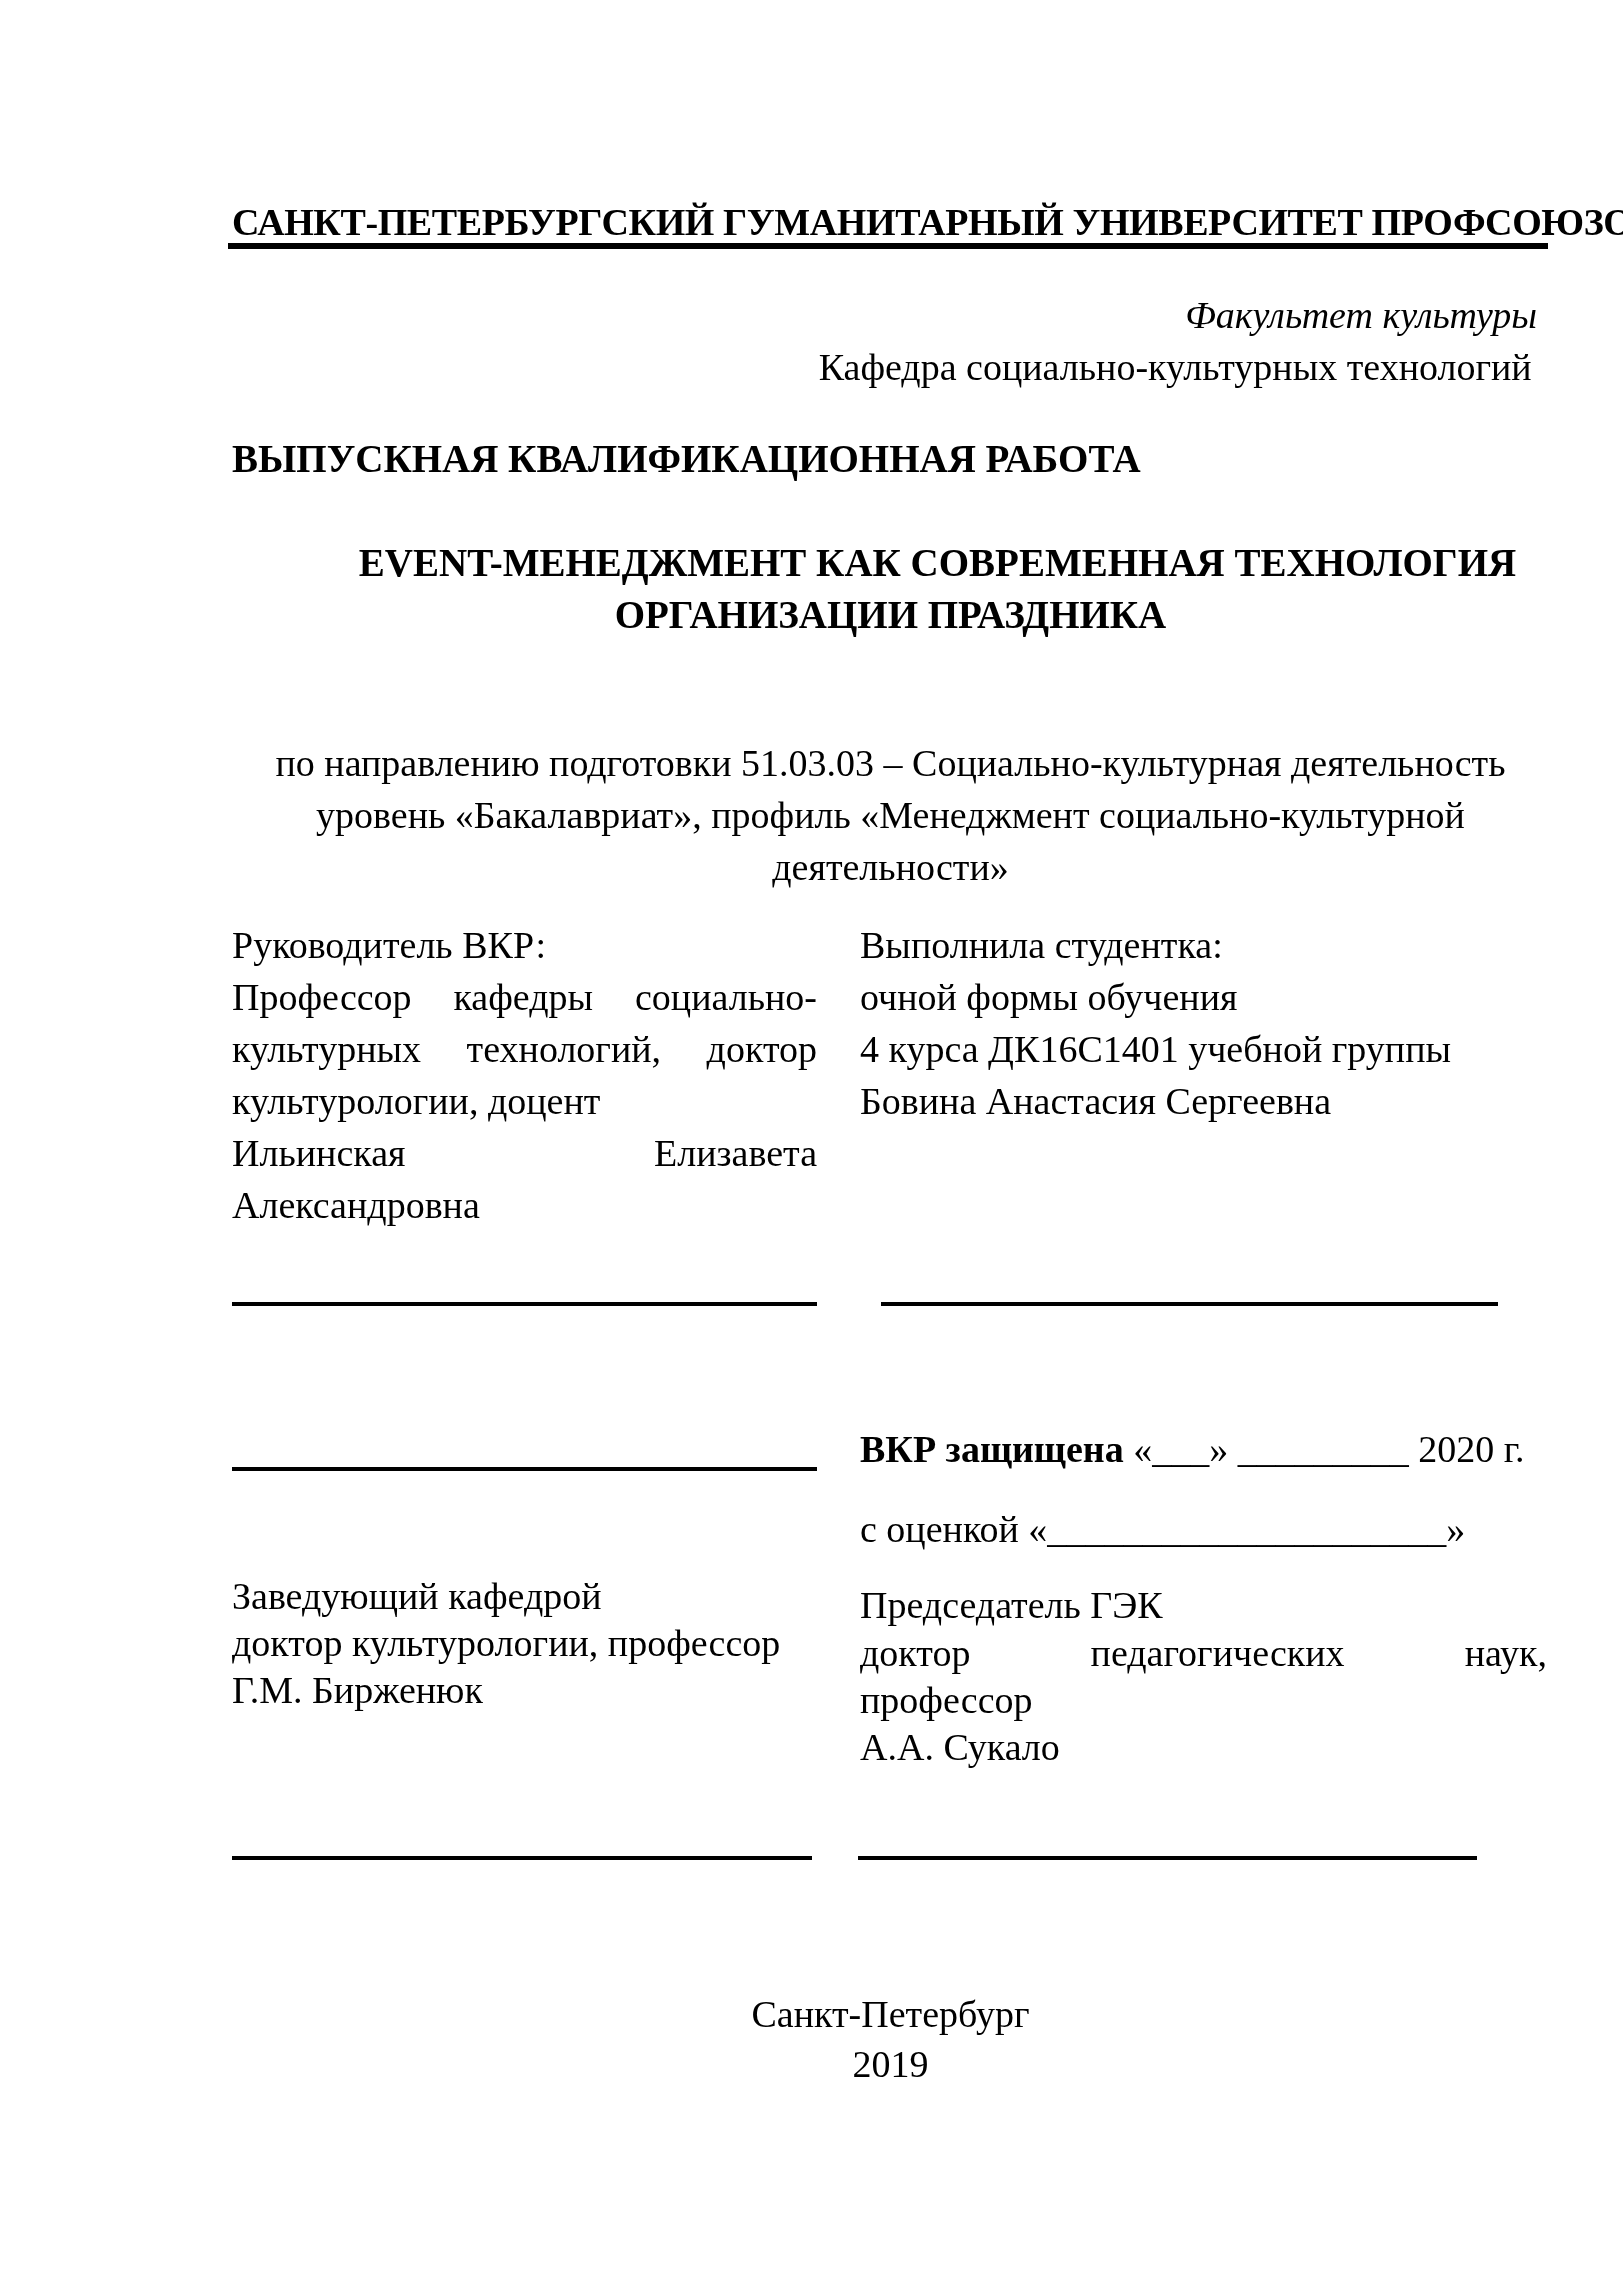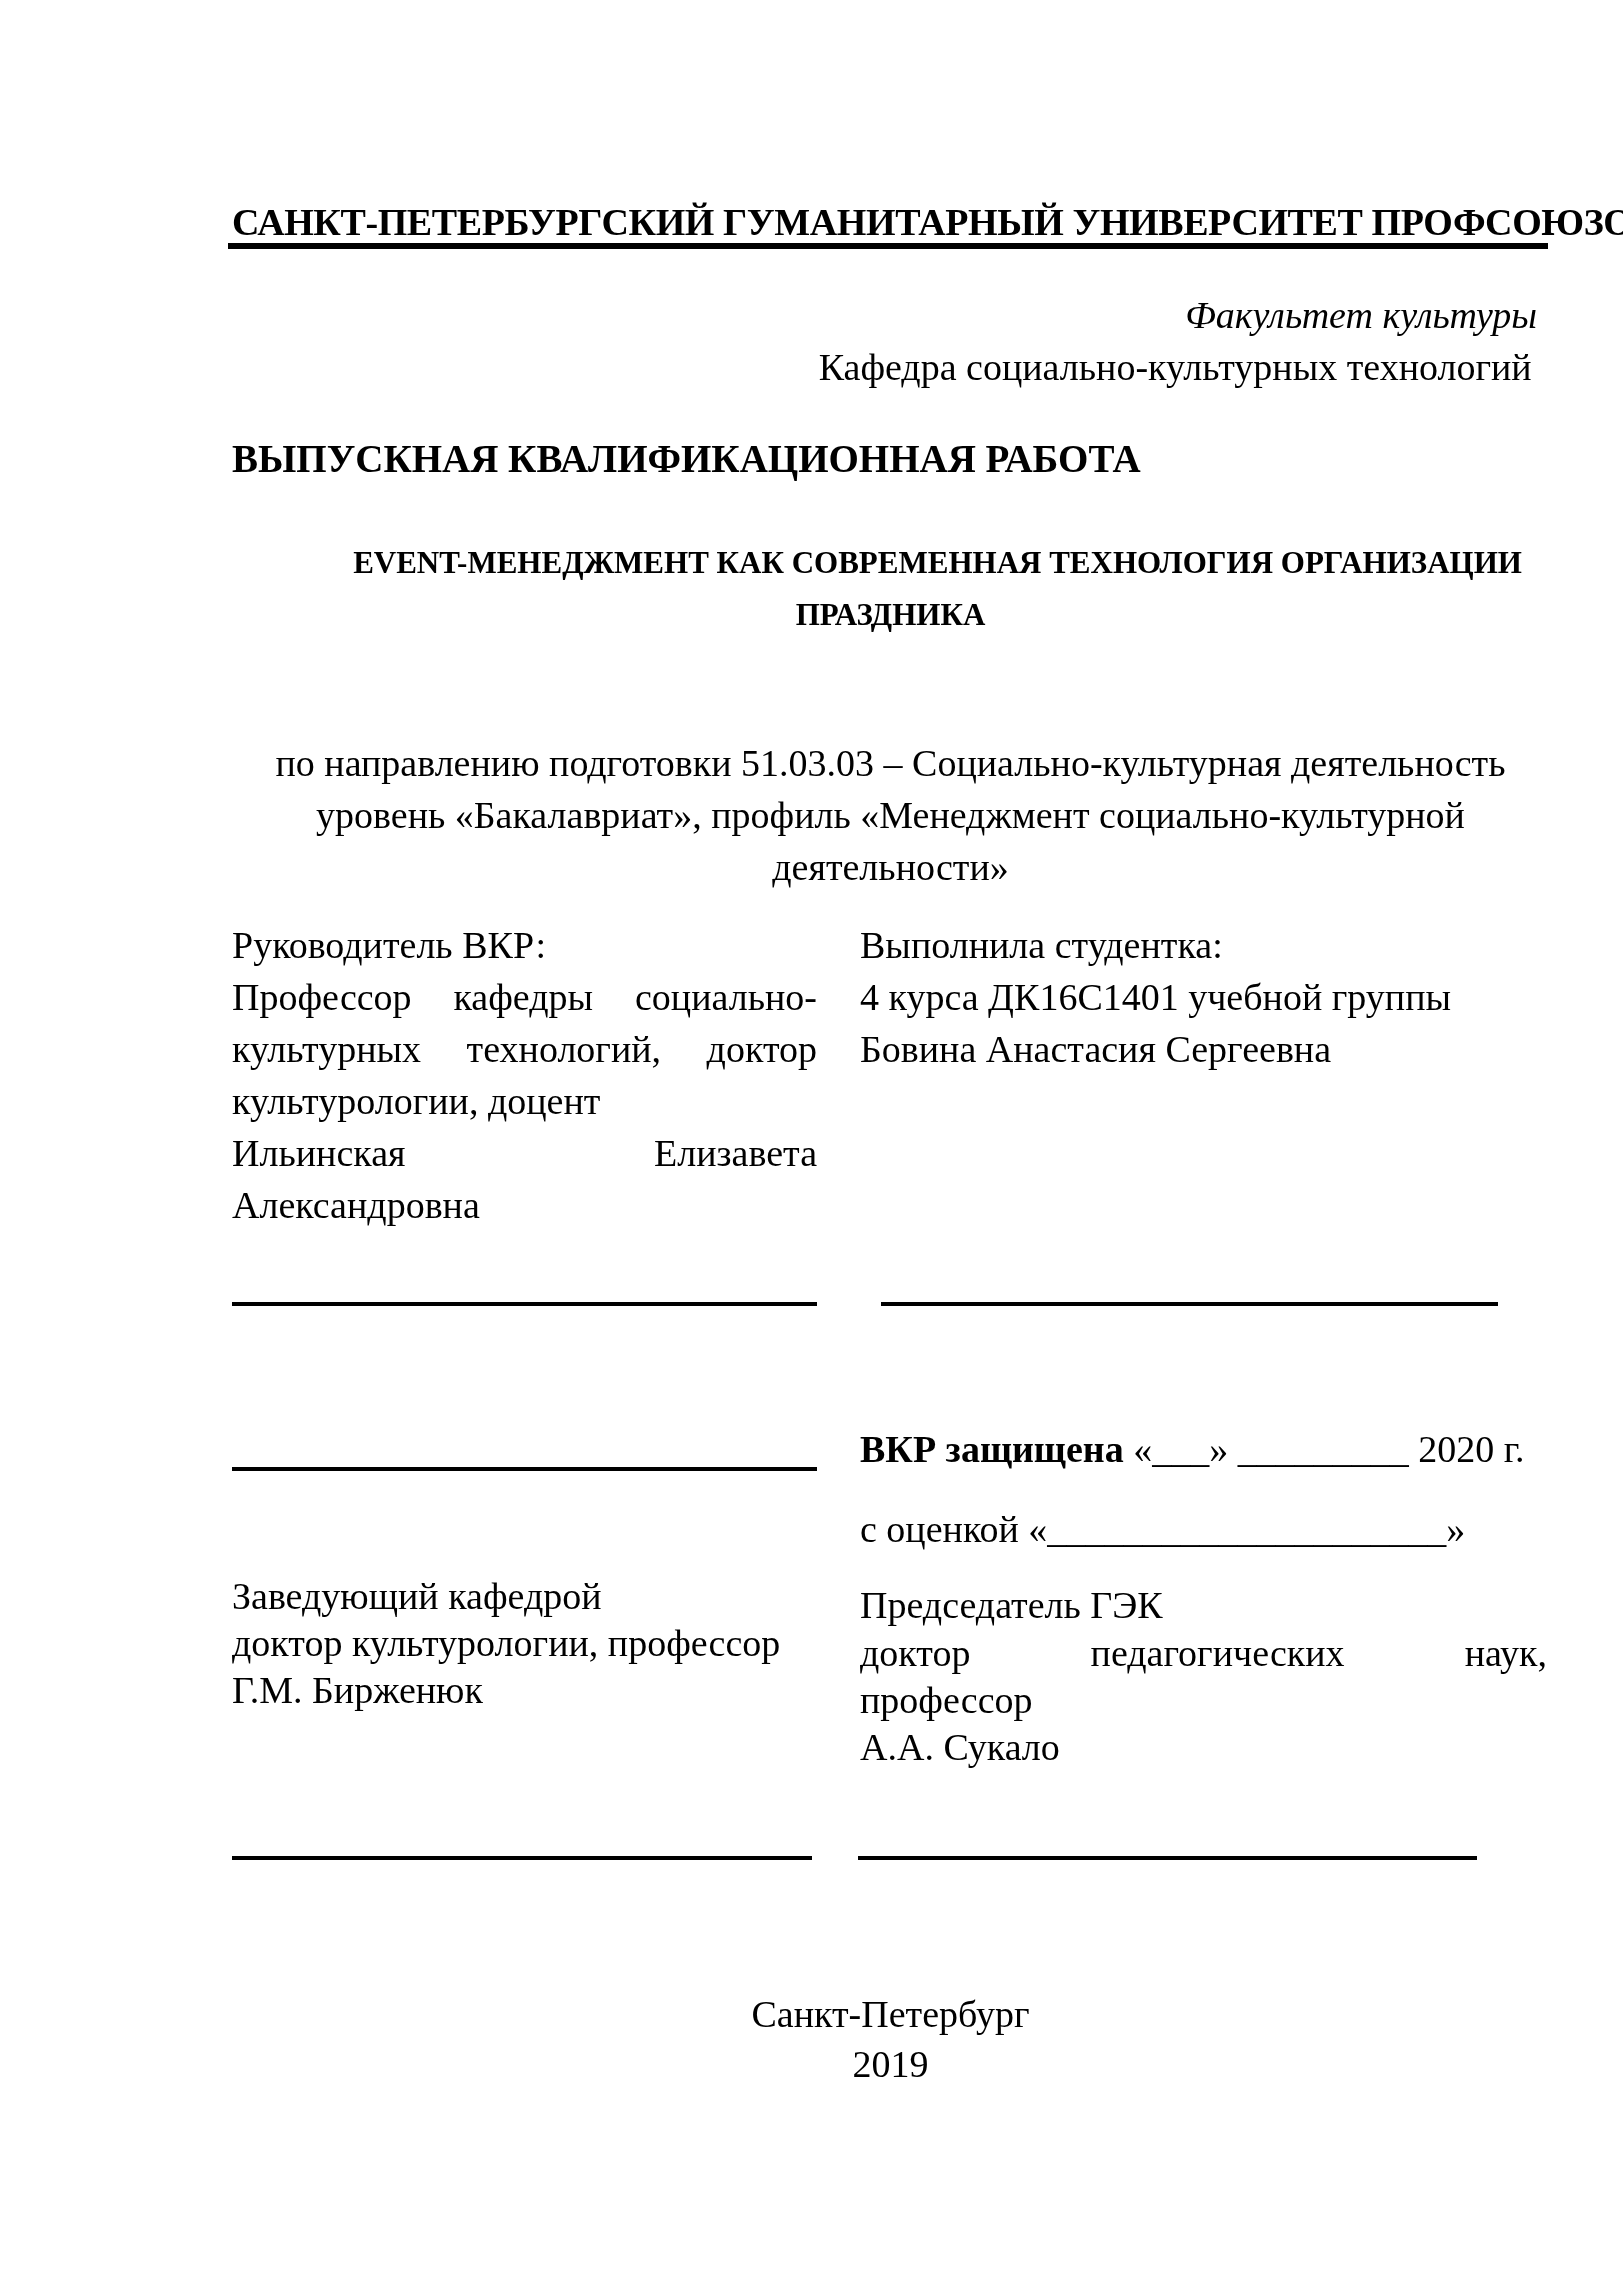--- a/index.html
+++ b/index.html
@@ -21,21 +21,21 @@
   .univ {
     left: 232px; top: 199px; width: 1317px;
     font-weight: bold; text-align: center;
     white-space: nowrap; letter-spacing: -0.4px;
     line-height: 47px;
   }
   .rule { left: 228px; top: 243px; width: 1320px; height: 6.3px; background: #000; }
   .faculty { left: 220px; top: 289px; width: 1317px; text-align: right; font-style: italic; }
   .dept { left: 232px; top: 341px; width: 1317px; text-align: right; padding-right: 17.3px; box-sizing: border-box; }
   .worktype { left: 232px; top: 433px; width: 1317px; font-size: 39px; font-weight: bold; text-align: left; white-space: nowrap; }
-  .thesis-title { left: 232px; top: 537px; width: 1317px; font-size: 31px; font-weight: bold; text-align: center; text-indent: 94px; }
+  .thesis-title { left: 232px; top: 537px; width: 1317px; font-size: 39px; font-weight: bold; text-align: center; text-indent: 94px; }
   .program { left: 232px; top: 689px; width: 1317px; text-align: center; margin-top: 48px; }
 
   .sup-col { left: 232px; top: 919px; width: 585px; }
   .stud-col { left: 860px; top: 919px; width: 683px; }
 
   .sigline { height: 3.9px; background: #000; }
   .line-a1 { left: 232px;  top: 1302px; width: 585px; }
   .line-a2 { left: 881px; top: 1302px; width: 617px; }
   .line-b1 { left: 232px;  top: 1467px; width: 585px; }
   .line-c1 { left: 232px;  top: 1856px; width: 580px; }
@@ -72,20 +72,21 @@
     <div>Руководитель ВКР:</div>
     <div class="spread">Профессор кафедры социально-</div>
     <div class="spread">культурных технологий, доктор</div>
     <div>культурологии, доцент</div>
     <div class="spread">Ильинская Елизавета</div>
     <div>Александровна</div>
   </div>
 
   <div class="abs stud-col">
     <div>Выполнила студентка:</div>
+    <div>очной формы обучения</div>
     <div>4 курса ДК16С1401 учебной группы</div>
     <div>Бовина Анастасия Сергеевна</div>
   </div>
 
   <div class="abs sigline line-a1"></div>
   <div class="abs sigline line-a2"></div>
   <div class="abs sigline line-b1"></div>
 
   <div class="abs defrow">
     <span class="bold">ВКР защищена</span><span> «___» _________ 2020 г.</span>

